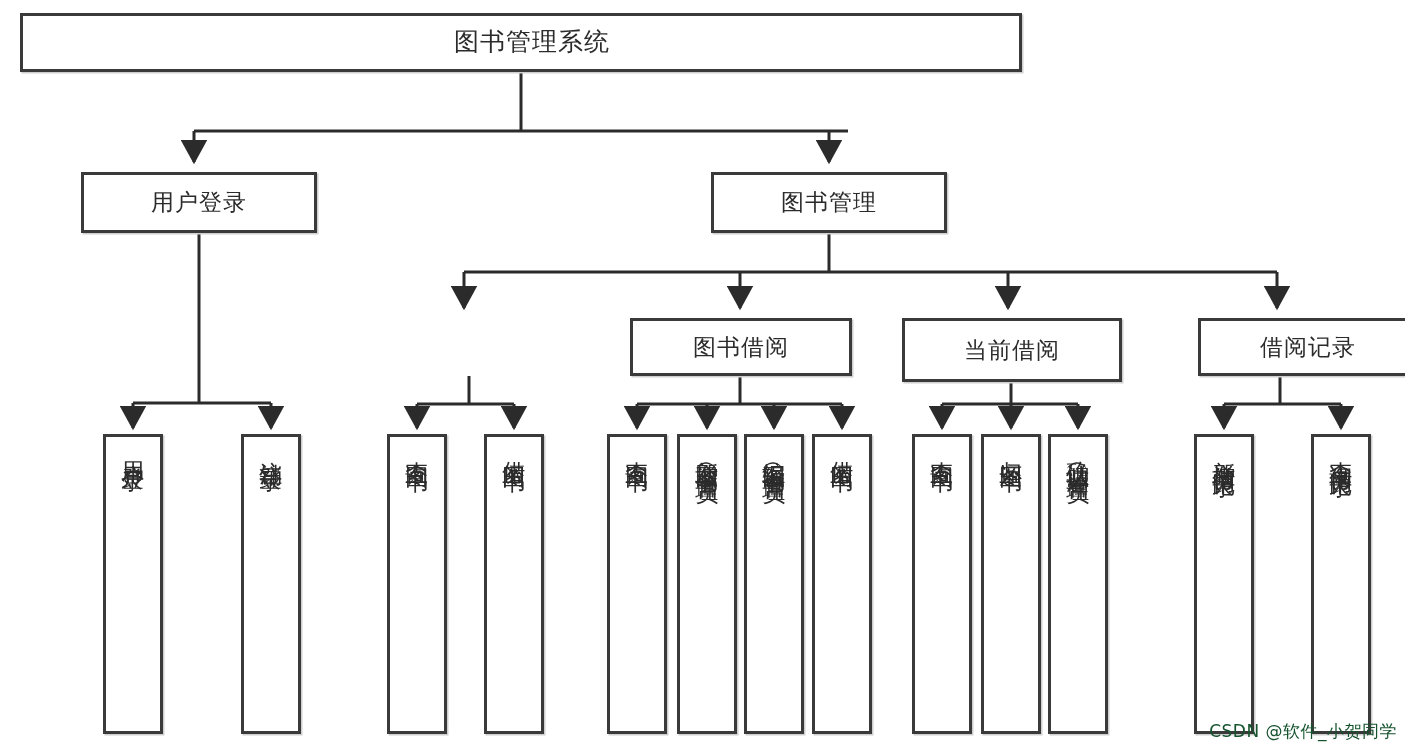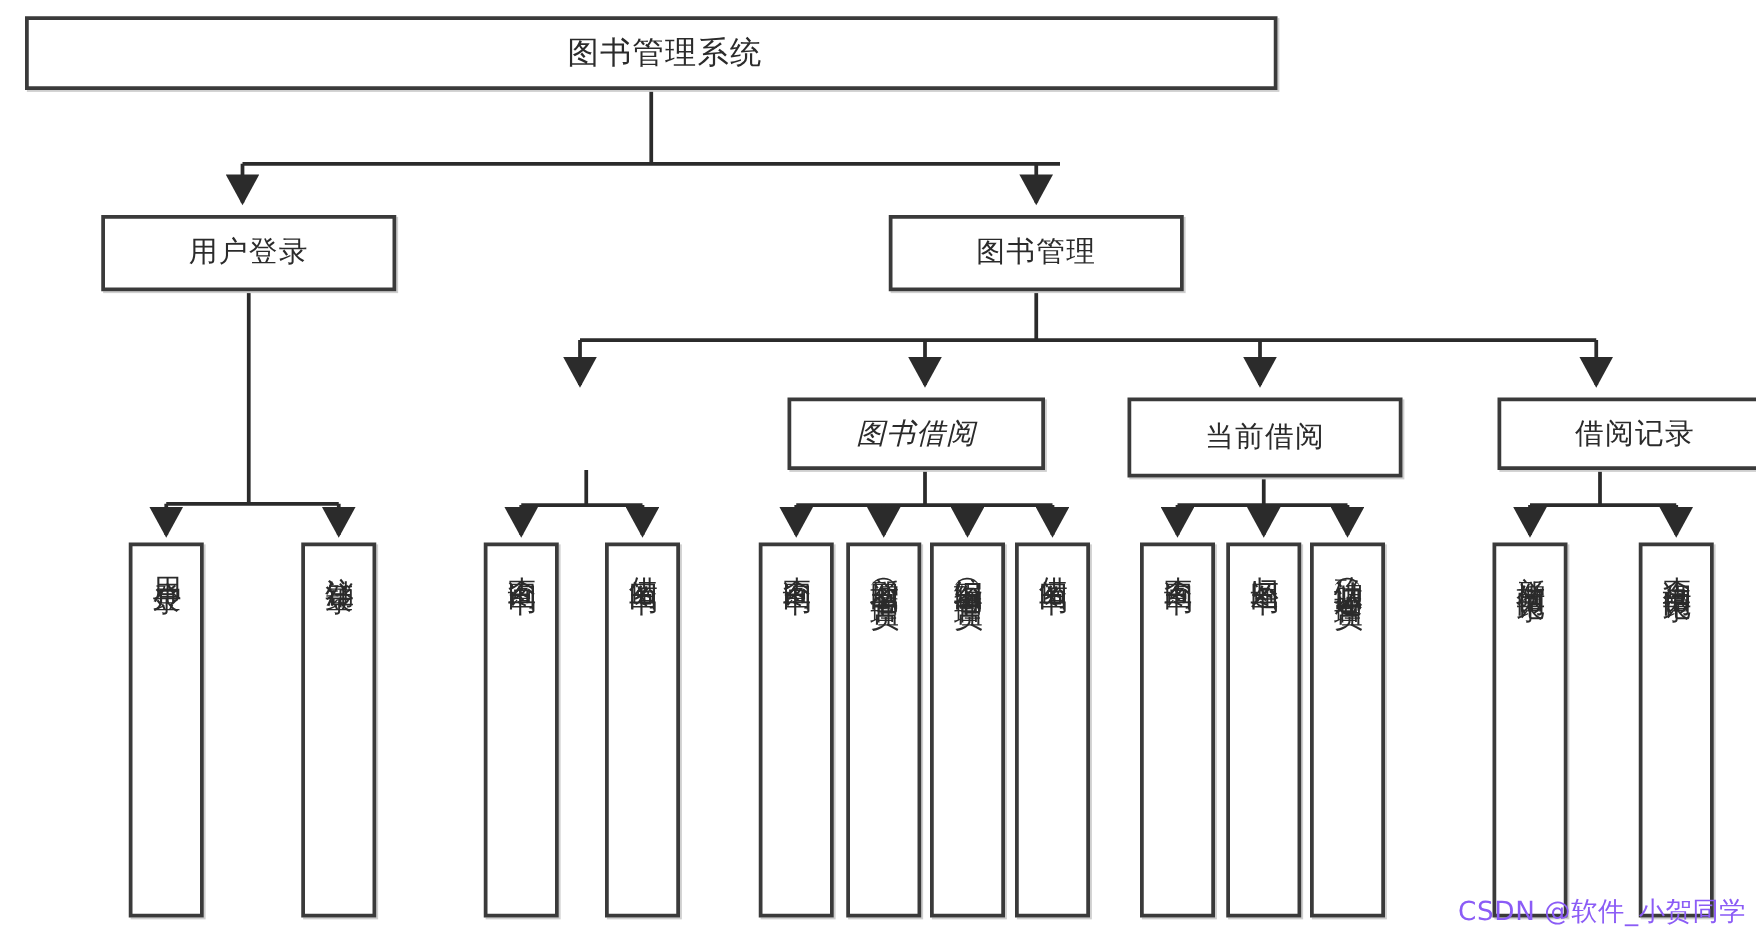--- a/index.html
+++ b/index.html
@@ -58,22 +58,22 @@
   }
   .lvl0 .label { font-size: 25px; }
   .lvl1 .label { font-size: 23px; }
   .lvl2 .label { font-size: 23px; }
   .leaf .label  { font-size: 23px; }
 
   .watermark {
     position: absolute;
     right: 8px;
     bottom: 4px;
-    font-size: 21px;
-    color: #8b5cf6;
+    font-size: 17px;
+    color: #14532d;
     z-index: 5;
     letter-spacing: 0.5px;
     white-space: nowrap;
     font-family: "DejaVu Sans", "Liberation Sans", sans-serif;
   }
 </style>
 </head>
 <body>
 
 <div id="canvas">
@@ -134,21 +134,21 @@
 
   <div class="node horiz lvl1" style="left:81px; top:172px; width:236px; height:61px;">
     <span class="label">用户登录</span>
   </div>
 
   <div class="node horiz lvl1" style="left:711px; top:172px; width:236px; height:61px;text-align:center;">
     <span class="label">图书管理</span>
   </div>
 
 
-  <div class="node horiz lvl2" style="left:630px; top:318px; width:206px; height:58px;font-style:italic;">
+  <div class="node horiz lvl2" style="left:630px; top:318px; width:222px; height:58px;">
     <span class="label">图书借阅</span>
   </div>
 
   <div class="node horiz lvl2" style="left:902px; top:318px; width:220px; height:64px;">
     <span class="label">当前借阅</span>
   </div>
 
   <div class="node horiz lvl2" style="left:1198px; top:318px; width:220px; height:58px;">
     <span class="label">借阅记录</span>
   </div>

